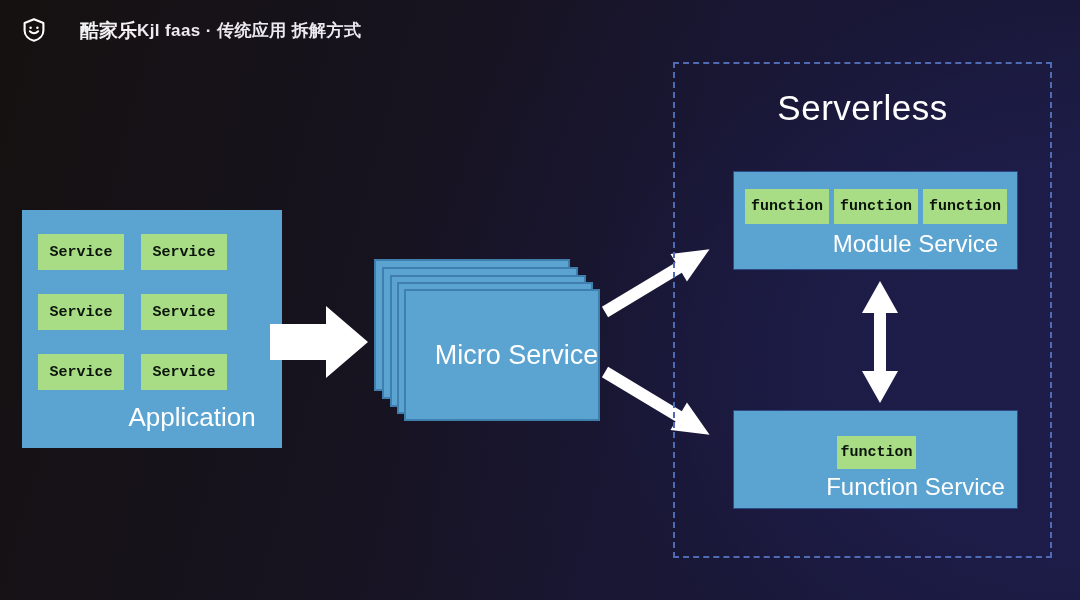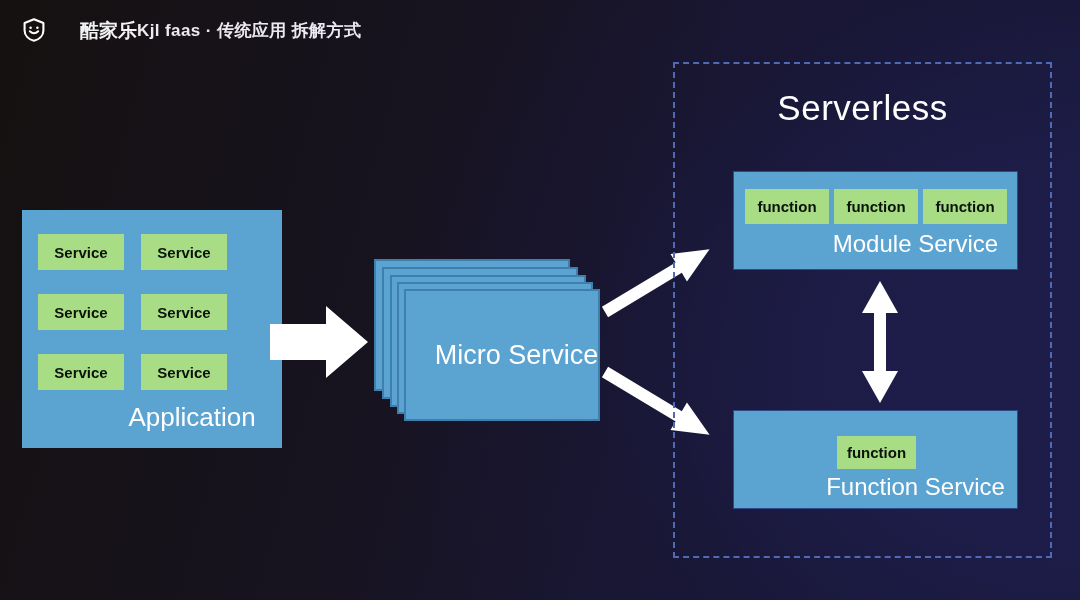--- a/index.html
+++ b/index.html
@@ -60,20 +60,21 @@
   .green-chip {
     position: absolute;
     background: #a9dd85;
     box-sizing: border-box;
     color: #0b140b;
     font-weight: 700;
     display: flex;
     align-items: center;
     justify-content: center;
     white-space: nowrap;
+    font-family: Liberation Mono, monospace;
   }
   .box-caption {
     position: absolute;
     left: 0;
     width: 100%;
     text-align: center;
     color: #ffffff;
     white-space: nowrap;
     padding-left: 40px;
   }

